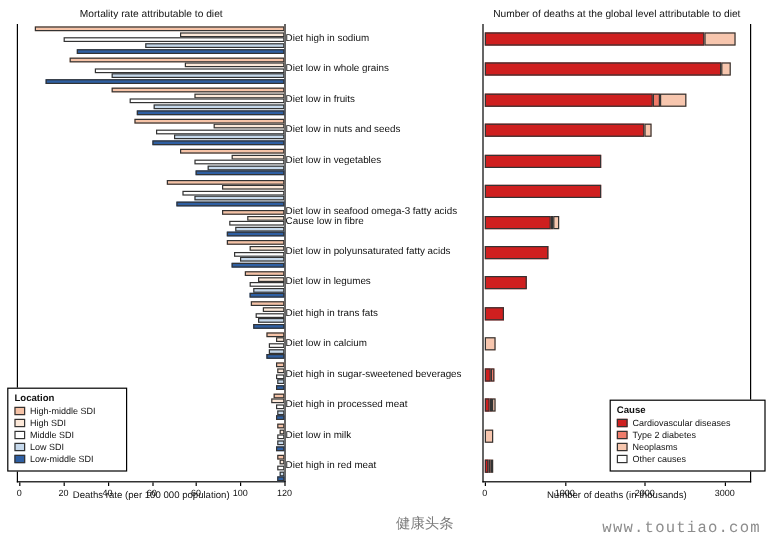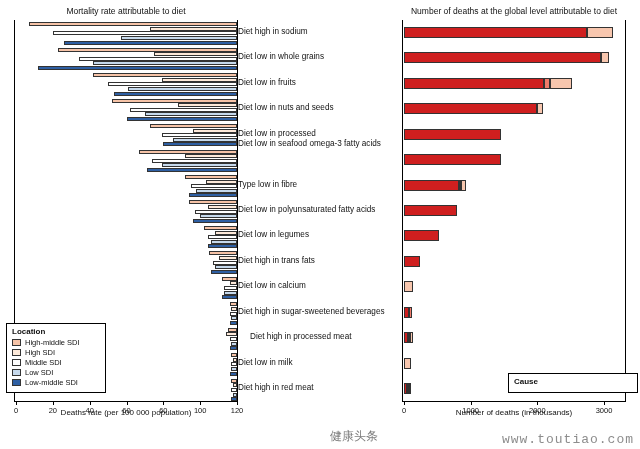--- a/index.html
+++ b/index.html
@@ -167,29 +167,29 @@
         <div class="tick-label" style="position: absolute; top: 386px; left: -7px; width: 18px; text-align: center;">0</div>
       </div>
   </div>
 
   <div id="centerPanel">
     <div id="centerLabels">
         <div class="cat-label" style="position: absolute; top: 6.73333px; left: 0px; width: 164px;">Diet high in sodium</div>
         <div class="cat-label" style="position: absolute; top: 32.2px; left: 0px; width: 164px;">Diet low in whole grains</div>
         <div class="cat-label" style="position: absolute; top: 57.6667px; left: 0px; width: 164px;">Diet low in fruits</div>
         <div class="cat-label" style="position: absolute; top: 83.1333px; left: 0px; width: 164px;">Diet low in nuts and seeds</div>
-        <div class="cat-label" style="position: absolute; top: 108.6px; left: 0px; width: 164px;">Diet low in processed</div>
-        <div class="cat-label" style="position: absolute; top: 119px; left: 0px; width: 164px;">Diet low in seafood omega-3 fatty acids</div>
-        <div class="cat-label" style="position: absolute; top: 159.533px; left: 0px; width: 164px;">Type low in fibre</div>
+        <div class="cat-label" style="position: absolute; top: 108.6px; left: 0px; width: 164px;">Diet low in vegetables</div>
+        <div class="cat-label" style="position: absolute; top: 151px; left: 0px; width: 164px;">Diet low in seafood omega-3 fatty acids</div>
+        <div class="cat-label" style="position: absolute; top: 159.533px; left: 0px; width: 164px;">Cause low in fibre</div>
         <div class="cat-label" style="position: absolute; top: 185px; left: 0px; width: 164px;">Diet low in polyunsaturated fatty acids</div>
         <div class="cat-label" style="position: absolute; top: 210.467px; left: 0px; width: 164px;">Diet low in legumes</div>
         <div class="cat-label" style="position: absolute; top: 235.933px; left: 0px; width: 164px;">Diet high in trans fats</div>
         <div class="cat-label" style="position: absolute; top: 261.4px; left: 0px; width: 164px;">Diet low in calcium</div>
         <div class="cat-label" style="position: absolute; top: 286.867px; left: 0px; width: 164px;">Diet high in sugar-sweetened beverages</div>
-        <div class="cat-label" style="position: absolute; top: 312.333px; left: 0px; width: 164px; padding-left: 12px;">Diet high in processed meat</div>
+        <div class="cat-label" style="position: absolute; top: 312.333px; left: 0px; width: 164px;">Diet high in processed meat</div>
         <div class="cat-label" style="position: absolute; top: 337.8px; left: 0px; width: 164px;">Diet low in milk</div>
         <div class="cat-label" style="position: absolute; top: 363.267px; left: 0px; width: 164px;">Diet high in red meat</div>
       </div>
   </div>
 
   <div id="rightPanel">
     <div class="plotbox"></div>
     <div id="rightBars">
         <div class="group" style="top: 0px; height: 25.4667px;">
           <div class="bar" style="background: rgb(207, 31, 31); left: 2px; width: 183.333px; height: 11px; top: 6.73333px;"></div>
@@ -285,18 +285,36 @@
         </div>
         <div class="legend-row">
           <span class="swatch" style="background: rgb(46, 95, 163);"></span>
           <span class="legend-text">Low-middle SDI</span>
         </div>
       </div>
   </div>
 
   <div class="legend" id="rightLegend" style="left:508px;bottom:56px;width:118px;">
     <div class="legend-title">Cause</div>
+    <div id="rightLegendItems">
+        <div class="legend-row">
+          <span class="swatch" style="background: rgb(207, 31, 31);"></span>
+          <span class="legend-text">Cardiovascular diseases</span>
+        </div>
+        <div class="legend-row">
+          <span class="swatch" style="background: rgb(240, 123, 106);"></span>
+          <span class="legend-text">Type 2 diabetes</span>
+        </div>
+        <div class="legend-row">
+          <span class="swatch" style="background: rgb(247, 198, 174);"></span>
+          <span class="legend-text">Neoplasms</span>
+        </div>
+        <div class="legend-row">
+          <span class="swatch" style="background: rgb(255, 255, 255);"></span>
+          <span class="legend-text">Other causes</span>
+        </div>
+      </div>
   </div>
 
   <div class="wm-left">健康头条</div>
   <div class="watermark">www.toutiao.com</div>
 
 </div>
 
 </body></html>

